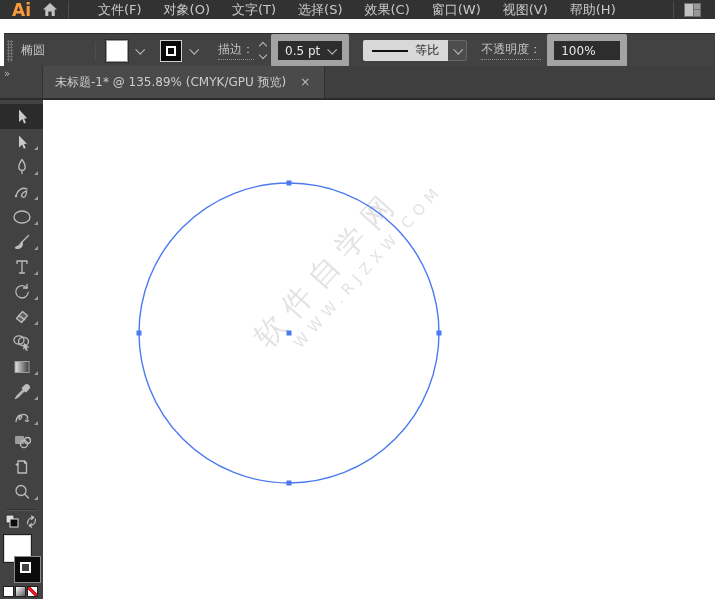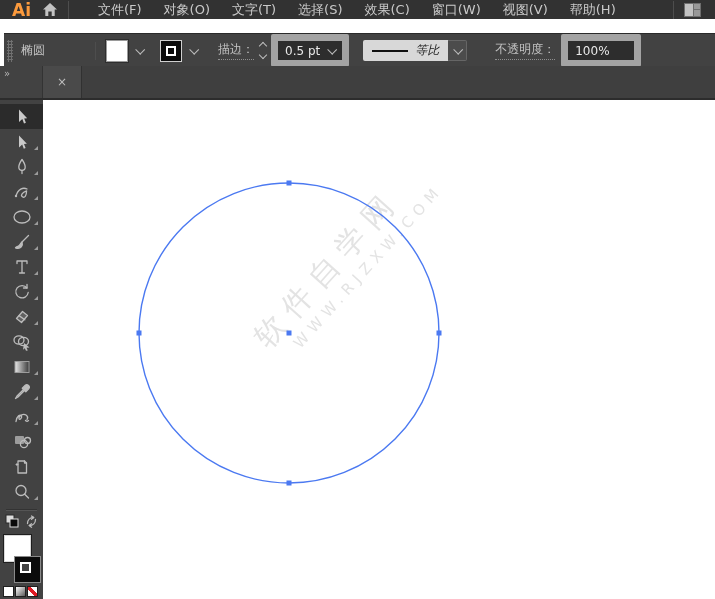--- a/index.html
+++ b/index.html
@@ -39,27 +39,27 @@
   .chev-btn{padding:6px 5px;margin-left:3px;display:flex;align-items:center;}
   .dotted-label{border-bottom:1px dotted #8f8f8f;padding-bottom:1px;white-space:nowrap;}
   .lbl-stroke{margin-left:16px;}
   .stepper{display:flex;flex-direction:column;margin-left:6px;gap:3px;}
   .stepper .chev{border-color:#bdbdbd;width:5px;height:5px;}
   .stepper .up{transform:rotate(-135deg);}
   .stepper .dn{transform:rotate(45deg);}
   .dark-field{background:#2d2d2d;border:7px solid #a3a3a3;border-radius:2px;color:#e8e8e8;
               height:19px;display:flex;align-items:center;padding:0 7px;gap:8px;margin-left:5px;
               white-space:nowrap;flex:0 0 auto;}
-  .dd-group{display:flex;align-items:center;margin-left:14px;flex:0 0 auto;font-style:italic;}
+  .dd-group{display:flex;align-items:center;margin-left:14px;flex:0 0 auto;}
   .dd-preview{background:#d8d8d8;color:#1d1d1d;height:21px;display:flex;align-items:center;
               gap:7px;padding:0 9px;border-radius:2px 0 0 2px;white-space:nowrap;}
   .line-sample{width:36px;height:2px;background:#111;}
   .dd-chevcell{width:19px;height:21px;background:#4c4c4c;border:1px solid #666;border-left:none;
               border-radius:0 2px 2px 0;display:flex;align-items:center;justify-content:center;box-sizing:border-box;}
-  .lbl-opacity{margin-left:28px;}
+  .lbl-opacity{margin-left:14px;}
   .opacity-field{width:52px;margin-left:6px;}
   
   .tabbar{position:absolute;left:0;top:66px;width:715px;height:32px;background:#3f3f3f;
           border-bottom:2px solid #2c2c2c;display:flex;color:#cccccc;font-size:12px;}
   .tools-header{width:43px;flex:0 0 auto;background:#424242;border-right:1px solid #333;
           padding-top:3px;box-sizing:border-box;}
   .dbl-chev{font-size:10px;color:#b5b5b5;margin-left:4px;line-height:10px;display:block;}
   .grip-h{width:26px;height:9px;margin:3px 0 0 3px;
           background-image:radial-gradient(#7a7a7a 1px,transparent 1.2px);background-size:4px 4px;}
   .doc-tab{background:#4a4a4a;border-right:1px solid #313131;display:flex;align-items:center;
@@ -172,20 +172,21 @@
     <span class="dotted-label lbl-opacity">不透明度：</span>
     <span class="dark-field opacity-field">100%</span>
   </div>
 
   <div class="tabbar">
     <div class="tools-header">
       <span class="dbl-chev">»</span>
       <span class="grip-h"></span>
     </div>
     <div class="doc-tab">
+      <span>未标题-1* @ 135.89% (CMYK/GPU 预览)</span>
       <span class="tab-close">×</span>
     </div>
   </div>
 
   <div class="main">
 
     <div class="toolbar">
       <div class="tool active">
         <svg width="18" height="18" viewBox="0 0 18 18">
             <polygon class="icon-fill" points="6,1.5 6,14 9.3,11 11,15.6 12.9,14.8 11.2,10.5 14.2,10.2"></polygon>

